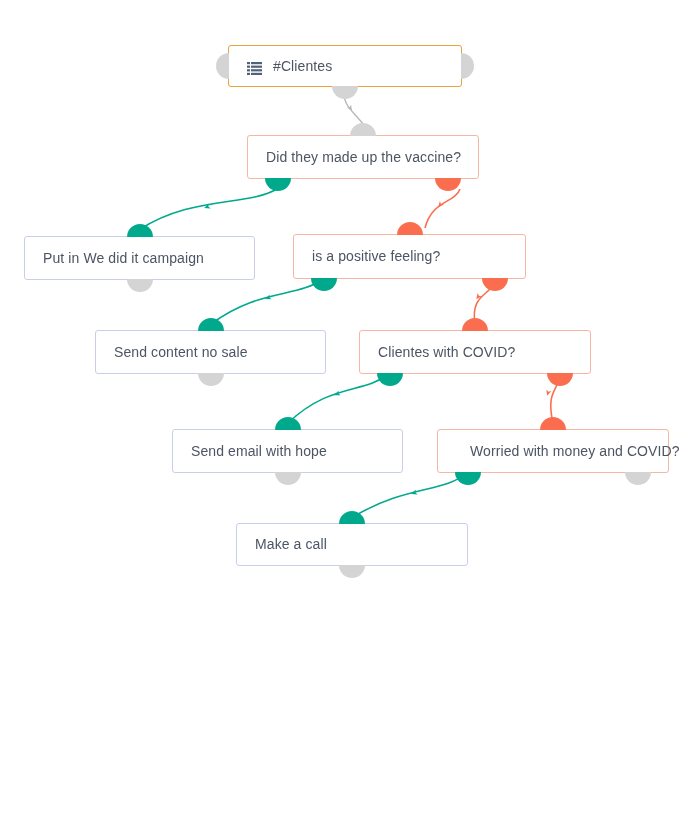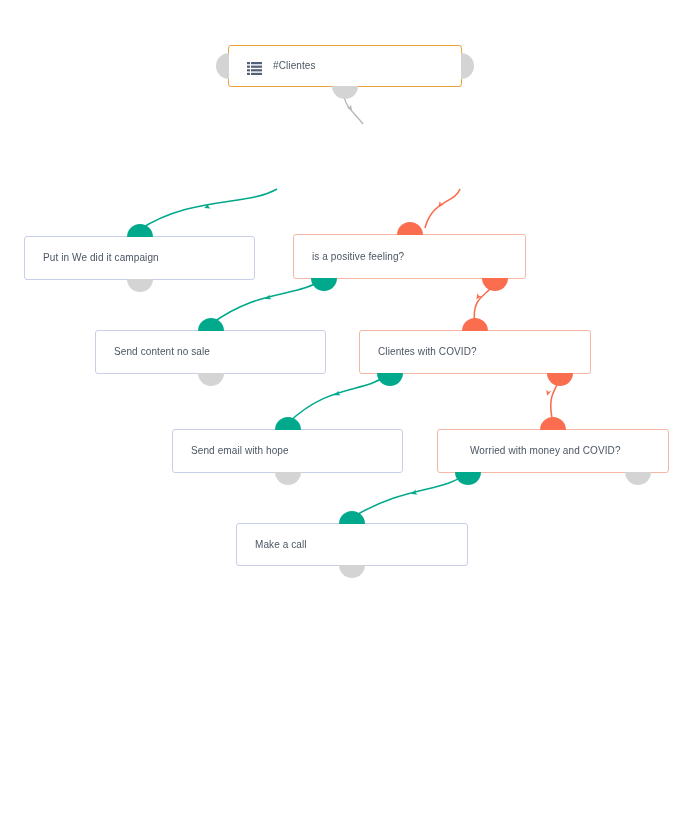--- a/index.html
+++ b/index.html
@@ -41,21 +41,21 @@
     align-items: center;
     padding: 0 18px;
   }
   .node.trigger {
     border-color: #e8a33d;
   }
   .node.question {
     border-color: #f5b7a4;
   }
   .node-label {
-    font-size: 10px;
+    font-size: 14px;
     color: #4b5563;
     letter-spacing: .1px;
     white-space: nowrap;
     line-height: 1.2;
   }
 
   .list-icon {
     display: inline-block;
     width: 15px;
     height: 13px;
@@ -179,20 +179,26 @@
         <rect x="0" y="10.8" width="3" height="2.2" fill="#53607a"></rect>
         <rect x="4" y="10.8" width="11" height="2.2" fill="#53607a"></rect>
       </svg>
     </span>
     <span class="node-label">#Clientes</span>
     <span class="port left idle"></span>
     <span class="port right idle"></span>
     <span class="port bottom idle"></span>
   </div>
 
+  <div class="node question" style="left:247px; top:135px; width:232px; height:44px;">
+    <span class="node-label">Did they made up the vaccine?</span>
+    <span class="port top idle"></span>
+    <span class="port bottom bottom-left yes"></span>
+    <span class="port bottom bottom-right no"></span>
+  </div>
 
   <div class="node" style="left:24px; top:236px; width:231px; height:44px;">
     <span class="node-label">Put in We did it campaign</span>
     <span class="port top yes"></span>
     <span class="port bottom idle"></span>
   </div>
 
   <div class="node question" style="left:293px; top:234px; width:233px; height:45px;">
     <span class="node-label">is a positive feeling?</span>
     <span class="port top no"></span>

